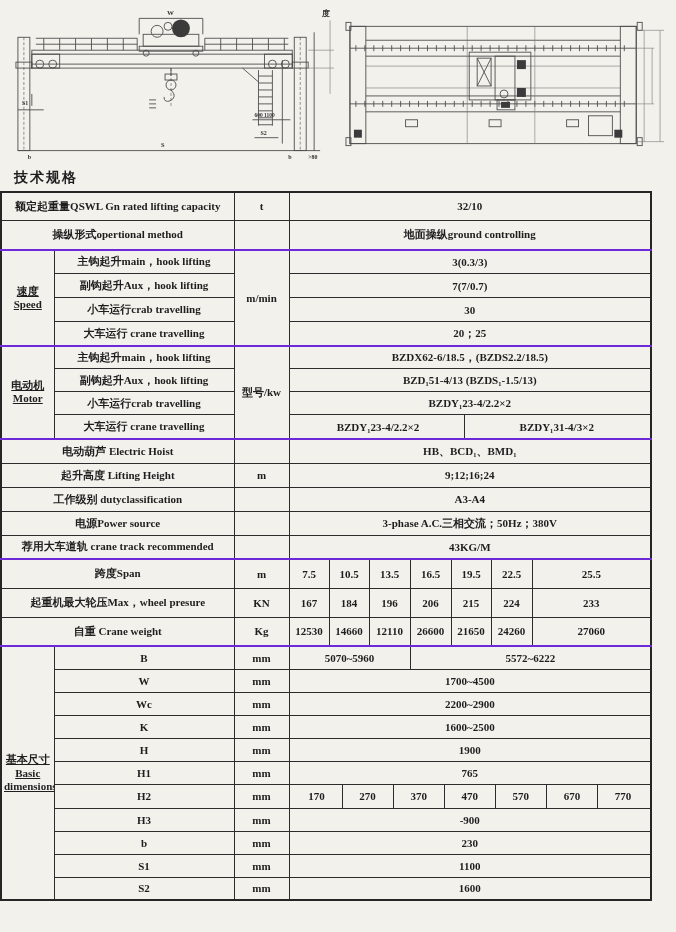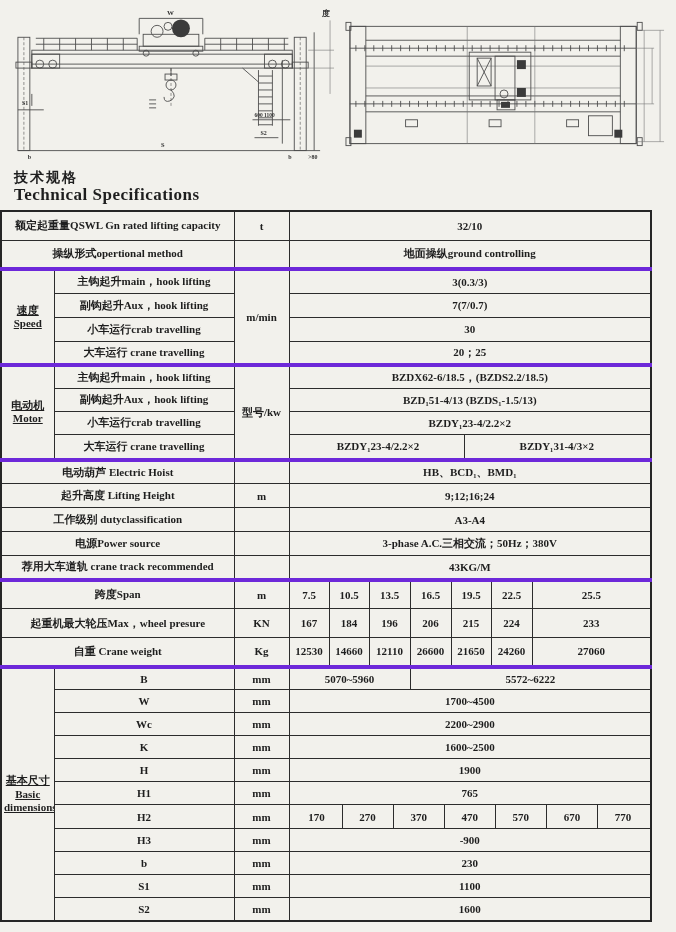--- a/index.html
+++ b/index.html
@@ -37,21 +37,21 @@
     font-size:11px;
     padding:0 2px;
     overflow:hidden;
     white-space:nowrap;
   }
   td.lbl{font-size:10.5px;}
   td.grp{font-size:10.5px;line-height:1.2;white-space:normal;text-decoration:underline;}
   tr.rh-a{height:29px;}
   tr.rh-b{height:24px;}
   tr.rh-c{height:23px;}
-  tr.sec td{border-top:4px solid #6d28d9;}
+  tr.sec td{border-top:2px solid #6d28d9;}
   td.p0{padding:0;}
   .hsplit{display:flex;align-items:stretch;width:100%;height:23px;}
   .hsplit>div{flex:1;display:flex;align-items:center;justify-content:center;border-left:1px solid #2c2c2c;font-weight:bold;font-size:11px;}
   .hsplit>div:first-child{border-left:none;}
   .hsplit>div.w485{flex:0 0 48.5%;}
 </style>
 </head>
 <body>
 
 <div class="drawings">
@@ -263,21 +263,20 @@
     <line class="thin" x1="298" y1="100" x2="316" y2="100"></line>
     <line class="thin" x1="298" y1="138" x2="326" y2="138"></line>
     <line class="thin" x1="306" y1="26" x2="306" y2="138"></line>
     <line class="thin" x1="314" y1="44" x2="314" y2="100"></line>
     <line class="thin" x1="322" y1="26" x2="322" y2="138"></line>
   </svg>
 </div>
 
 <div class="heading">
   <div class="title-zh">技术规格</div>
-  <div class="title-en">Technical Specifications</div>
 </div>
 
 <table class="spec">
   <colgroup>
     <col style="width:53px">
       <col style="width:180px">
       <col style="width:55px">
     <col style="width:40px">
       <col style="width:40px">
       <col style="width:41px">

